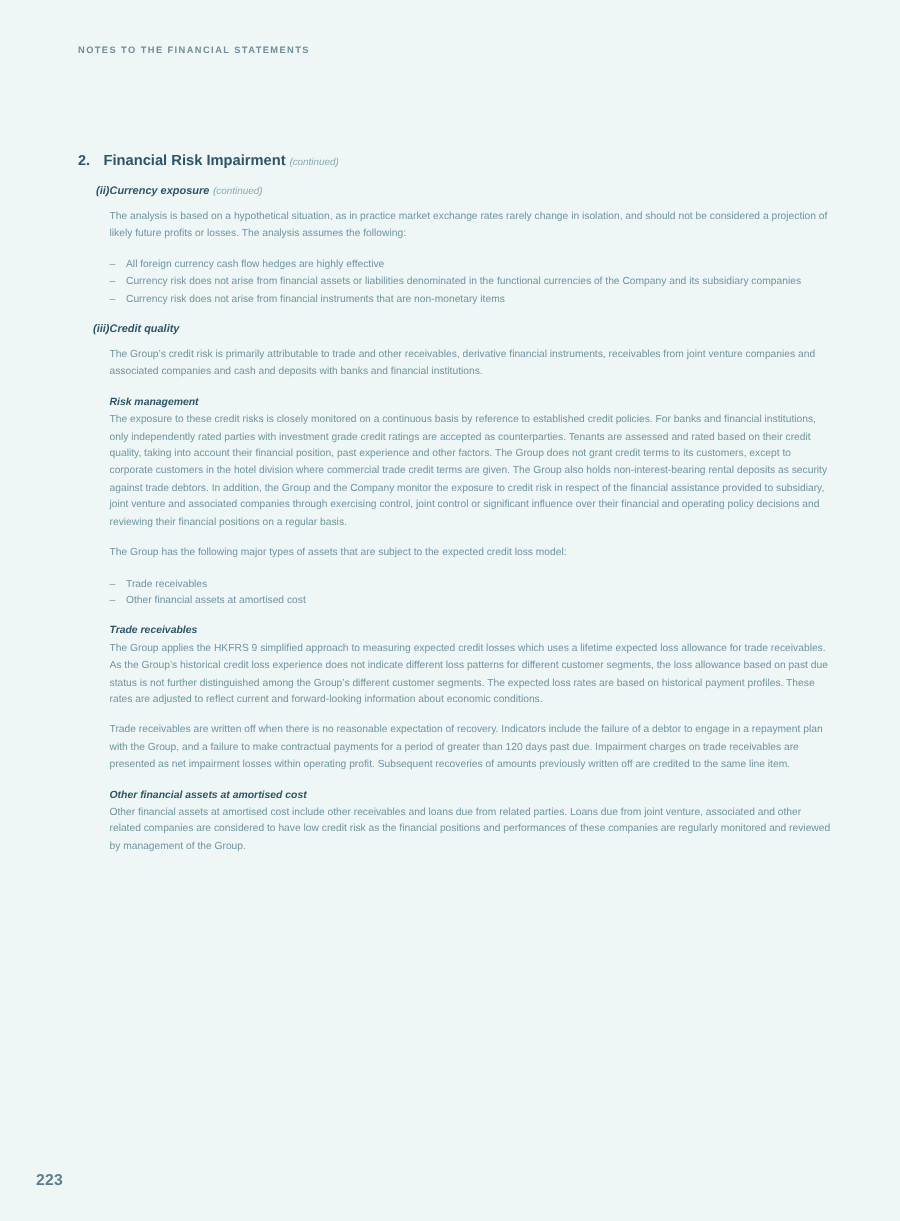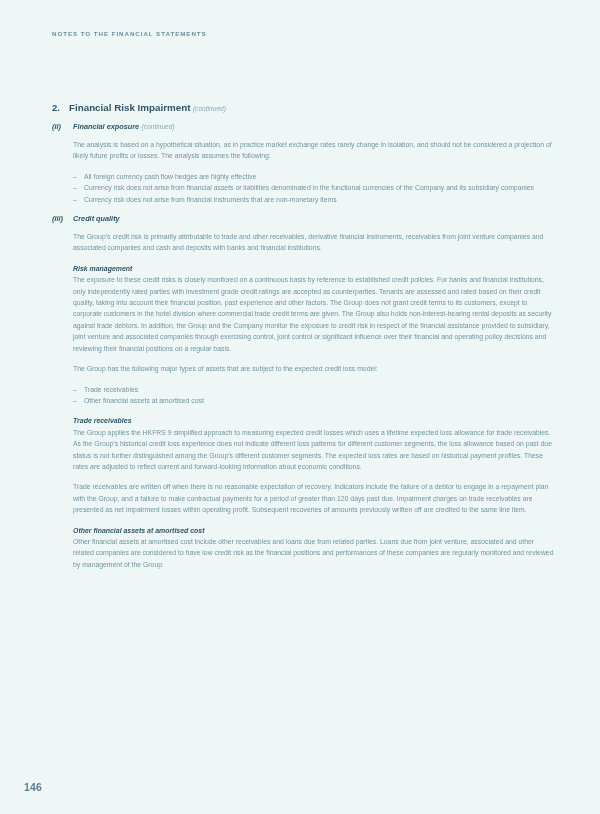--- a/index.html
+++ b/index.html
@@ -67,20 +67,21 @@
     color: #8aa9b4;
     margin-left: 2.5px;
   }
 
   
   .sub-heading {
     display: flex;
     align-items: baseline;
     color: #2d5567;
     margin-bottom: 8px;
+    text-align: right;
   }
   .sub-num {
     font-size: 7.3px;
     font-style: italic;
     font-weight: 700;
     width: 21px;
     flex: 0 0 21px;
   }
   .sub-title {
     font-size: 7.3px;
@@ -155,21 +156,21 @@
 
   <div class="content">
 
     <div class="note-heading">
       <span class="note-num">2.</span>
       <span class="note-title"><span>Financial Risk Impairment</span><span class="cont">(continued)</span></span>
     </div>
 
     <div class="sub-heading">
       <span class="sub-num">(ii)</span>
-      <span class="sub-title"><span>Financial exposure</span><span class="cont">(continued)</span></span>
+      <span class="sub-title"><span>Currency exposure</span><span class="cont">(continued)</span></span>
     </div>
 
     <div class="body-block">
       <p class="para">The analysis is based on a hypothetical situation, as in practice market exchange rates rarely change in isolation, and should not be considered a projection of likely future profits or losses. The analysis assumes the following:</p>
 
       <ul class="dash-list">
         <li><span class="dash">–</span><span>All foreign currency cash flow hedges are highly effective</span></li>
         <li><span class="dash">–</span><span>Currency risk does not arise from financial assets or liabilities denominated in the functional currencies of the Company and its subsidiary companies</span></li>
         <li><span class="dash">–</span><span>Currency risk does not arise from financial instruments that are non-monetary items</span></li>
       </ul>
@@ -195,15 +196,15 @@
       <h4 class="run-in">Trade receivables</h4>
       <p class="para">The Group applies the HKFRS 9 simplified approach to measuring expected credit losses which uses a lifetime expected loss allowance for trade receivables. As the Group’s historical credit loss experience does not indicate different loss patterns for different customer segments, the loss allowance based on past due status is not further distinguished among the Group’s different customer segments. The expected loss rates are based on historical payment profiles. These rates are adjusted to reflect current and forward-looking information about economic conditions.</p>
       <p class="para">Trade receivables are written off when there is no reasonable expectation of recovery. Indicators include the failure of a debtor to engage in a repayment plan with the Group, and a failure to make contractual payments for a period of greater than 120 days past due. Impairment charges on trade receivables are presented as net impairment losses within operating profit. Subsequent recoveries of amounts previously written off are credited to the same line item.</p>
 
       <h4 class="run-in">Other financial assets at amortised cost</h4>
       <p class="para">Other financial assets at amortised cost include other receivables and loans due from related parties. Loans due from joint venture, associated and other related companies are considered to have low credit risk as the financial positions and performances of these companies are regularly monitored and reviewed by management of the Group.</p>
     </div>
 
   </div>
 
-  <div class="page-number">146</div>
+  <div class="page-number">223</div>
 
 </div>
 
 </body></html>

